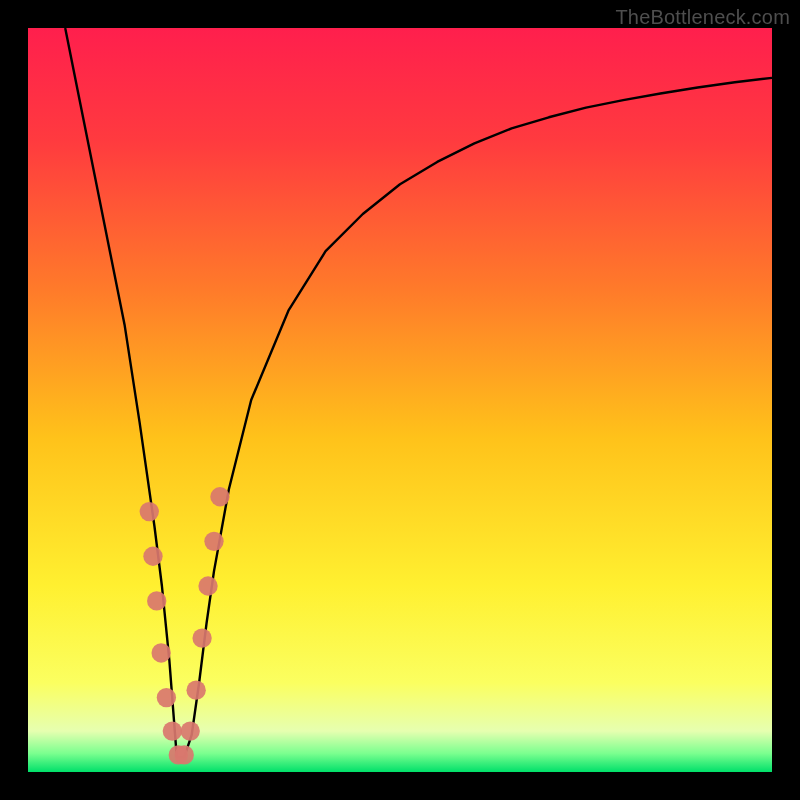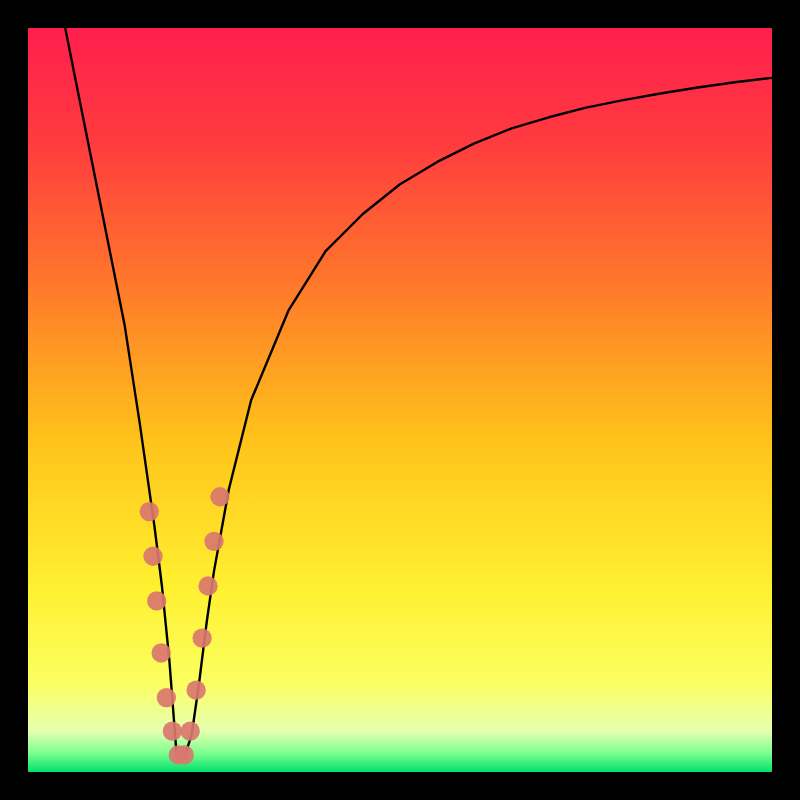--- a/index.html
+++ b/index.html
@@ -71,13 +71,14 @@
         <circle cx="150.29" cy="726.89" r="9.67" fill="#d9776e" fill-opacity="0.92"></circle>
         <circle cx="156.24" cy="726.89" r="9.67" fill="#d9776e" fill-opacity="0.92"></circle>
         <circle cx="162.19" cy="703.08" r="9.67" fill="#d9776e" fill-opacity="0.92"></circle>
         <circle cx="168.14" cy="662.16" r="9.67" fill="#d9776e" fill-opacity="0.92"></circle>
         <circle cx="174.10" cy="610.08" r="9.67" fill="#d9776e" fill-opacity="0.92"></circle>
         <circle cx="180.05" cy="558.00" r="9.67" fill="#d9776e" fill-opacity="0.92"></circle>
         <circle cx="186.00" cy="513.36" r="9.67" fill="#d9776e" fill-opacity="0.92"></circle>
         <circle cx="191.95" cy="468.72" r="9.67" fill="#d9776e" fill-opacity="0.92"></circle>
       </svg>
   </div>
+  <div class="watermark">TheBottleneck.com</div>
 </div>
 
 </body></html>

